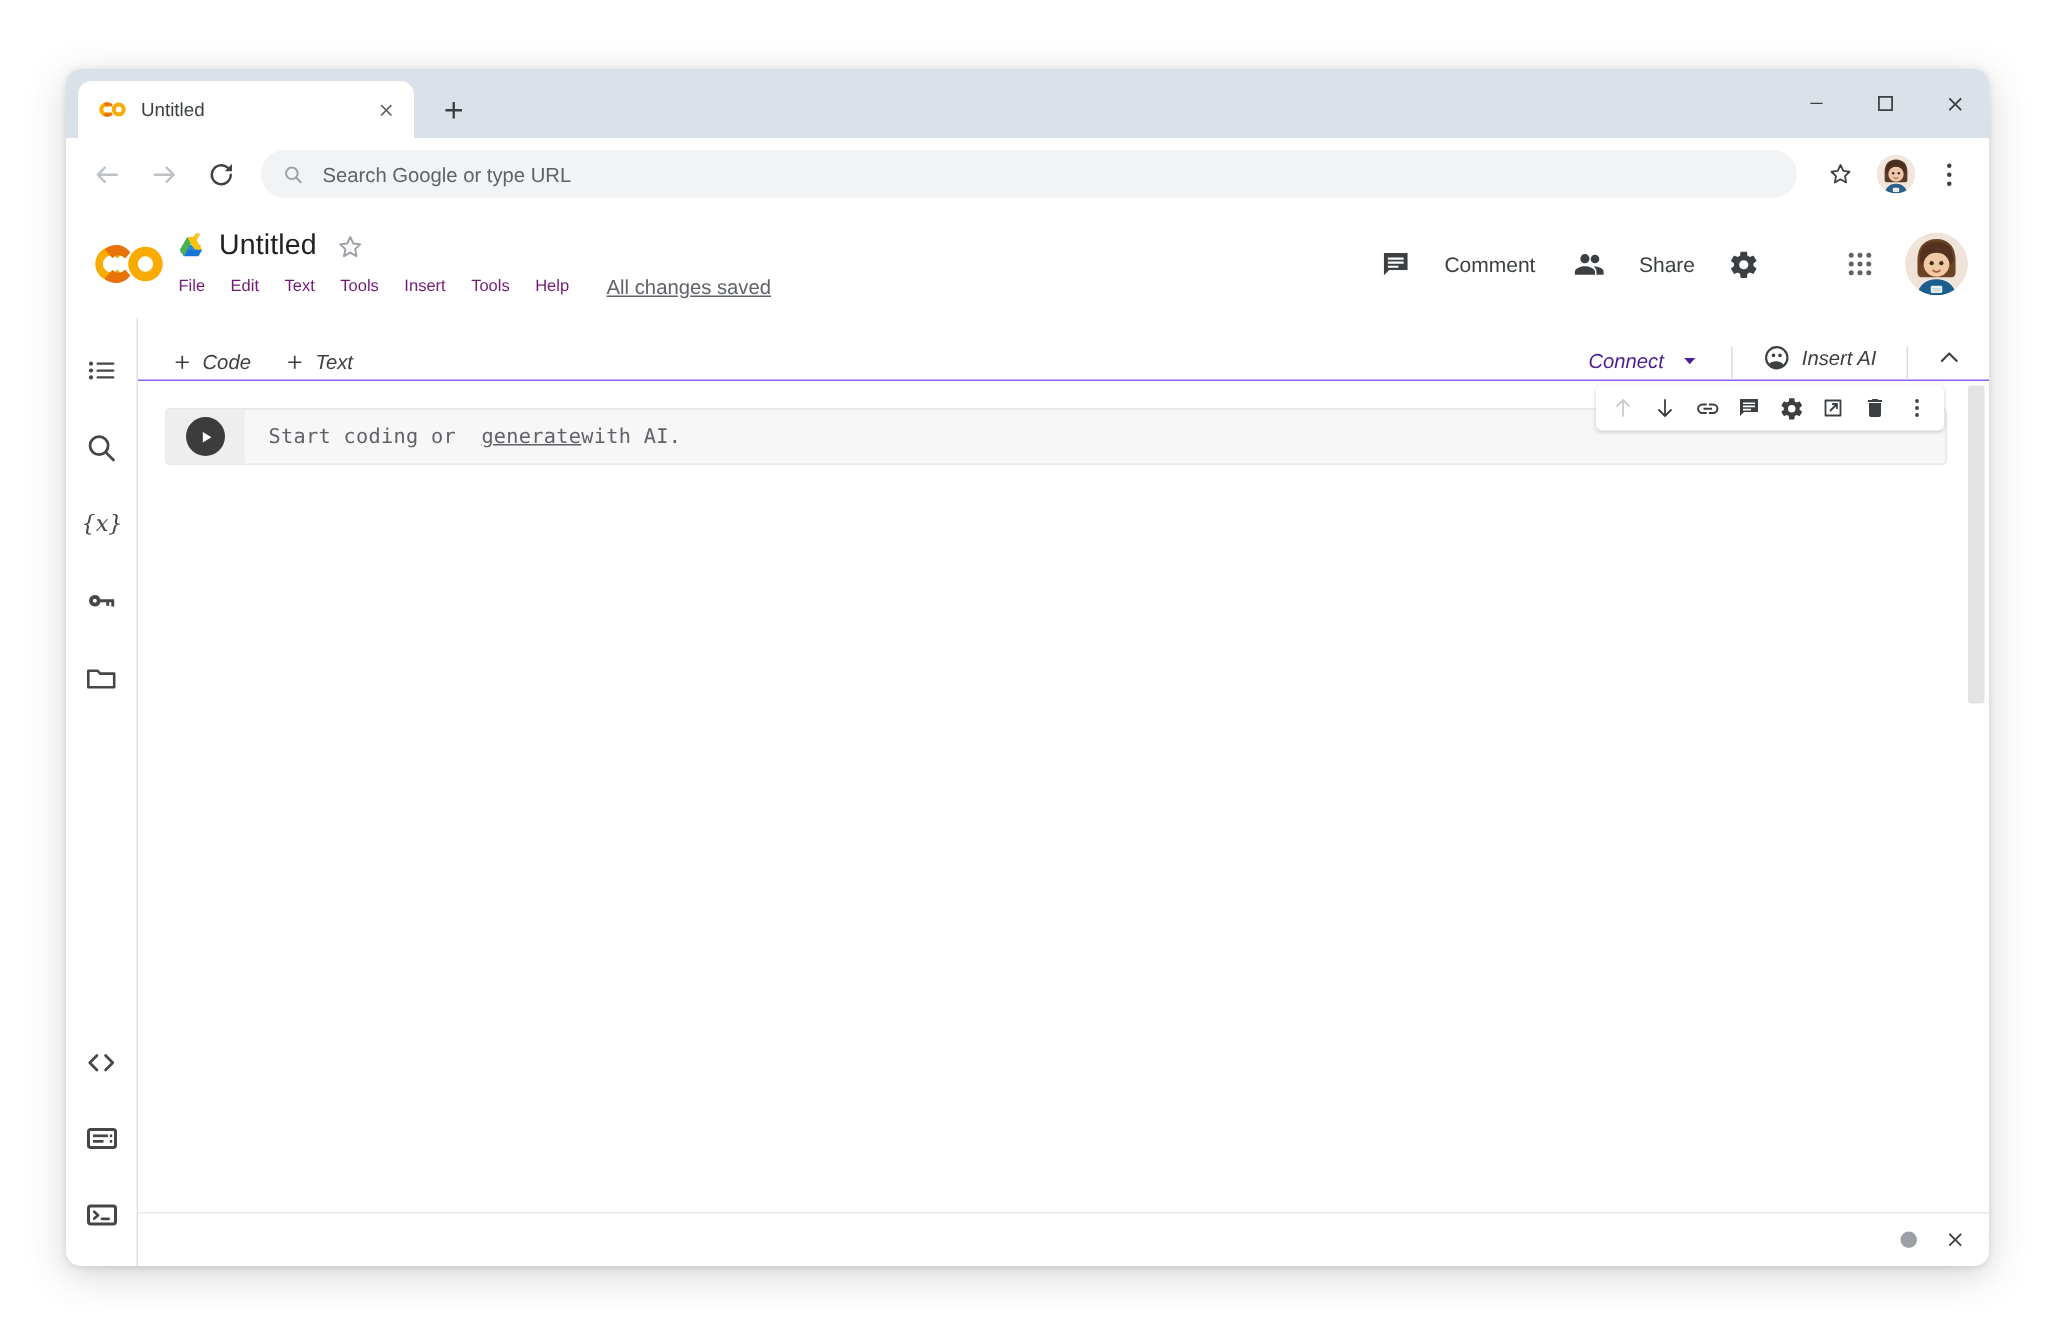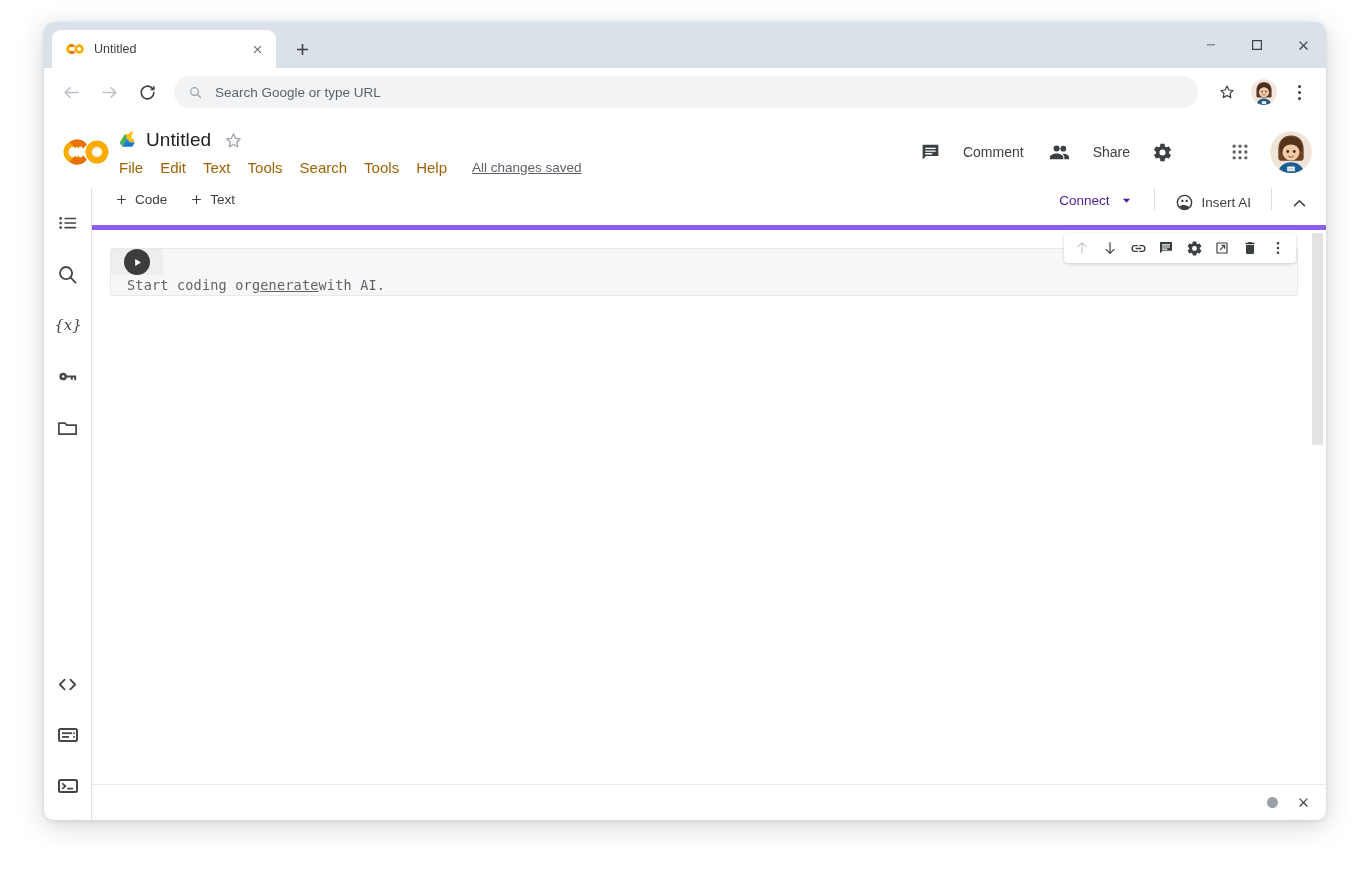--- a/index.html
+++ b/index.html
@@ -8,21 +8,21 @@
     margin: 0; padding: 0;
     width: 1370px; height: 880px;
     background: #ffffff;
     font-family: "Liberation Sans", sans-serif;
     overflow: hidden;
   }
 
   
   .browser-window {
     position: absolute;
-    left: 44px; top: 22px;
+    left: 44px; top: 46px;
     width: 1282px; height: 798px;
     background: #ffffff;
     border-radius: 10px;
     box-shadow: 0 6px 26px rgba(60,64,67,0.22), 0 1px 4px rgba(60,64,67,0.14);
     overflow: hidden;
     display: flex;
     flex-direction: column;
   }
 
   .tabstrip {
@@ -145,21 +145,21 @@
     padding: 0 14px 0 18px;
     flex: 0 0 auto;
   }
   .colab-logo { width: 48px; height: 48px; flex: 0 0 auto; margin-right: 8px; }
   .title-block { display: flex; flex-direction: column; justify-content: center; gap: 2px; }
   .title-row { display: flex; align-items: center; gap: 9px; height: 28px; }
   .drive-icon { width: 19px; height: 19px; display:block; }
   .doc-title { font-size: 19px; color: #202124; letter-spacing: 0.1px; }
   .star-icon { width: 19px; height: 19px; color: #9aa0a6; display:block; margin-left: 4px;}
   .menu-row { display: flex; align-items: center; gap: 17px; height: 22px; padding-left: 1px; }
-  .menu-item { font-size: 15px; color: #a16207; white-space: nowrap; }
+  .menu-item { font-size: 11px; color: #701a75; white-space: nowrap; }
   .saved-note {
     font-size: 13.5px; color: #5f6368;
     text-decoration: underline;
     margin-left: 8px; white-space: nowrap;
   }
   .header-spacer { flex: 1 1 auto; }
   .header-actions { display: flex; align-items: center; gap: 0; }
   .hdr-btn {
     display: flex; align-items: center; gap: 22px;
     height: 36px; padding: 0 12px;
@@ -192,24 +192,25 @@
     margin-bottom: 17px;
     display: flex; align-items: center; justify-content: center;
     color: #444746;
   }
   .sb-spacer { flex: 1 1 auto; }
 
   .notebook-col { flex: 1 1 auto; display: flex; flex-direction: column; min-width: 0; }
 
   .nb-toolbar {
     height: 42px;
-    border-bottom: 5px solid #8b5cf6;
-    display: flex; align-items: flex-start;
+    border-bottom: 1px solid #8b5cf6;
+    display: flex; align-items: flex-end;
     padding: 0 12px 0 14px;
     flex: 0 0 auto;
+    font-style: italic;
   }
   .nb-add {
     display: flex; align-items: center; gap: 6px;
     font-size: 13.5px; color: #3c4043;
     padding: 4px 8px; border-radius: 4px;
     margin-right: 6px;
   }
   .nb-spacer { flex: 1 1 auto; }
   .connect-btn {
     display: flex; align-items: center; gap: 12px;
@@ -230,28 +231,27 @@
 
   .nb-scroll {
     flex: 1 1 auto;
     position: relative;
     overflow: hidden;
     background: #ffffff;
   }
   .cell-wrap { position: relative; padding: 18px 28px 0 18px; }
 
   .cell {
-    height: 48px;
+    height: 38px;
     background: #f7f7f7;
     border: 1px solid #e8e8e8;
     border-radius: 3px;
     display: flex;
     align-items: stretch;
     overflow: hidden;
-    flex-direction: column;
   }
   .cell-gutter {
     width: 52px;
     background: #eeeeee;
     display: flex; align-items: center; justify-content: center;
     flex: 0 0 auto;
   }
   .run-btn {
     width: 26px; height: 26px; border-radius: 50%;
     background: #3c3c3c;
@@ -259,21 +259,21 @@
   }
   .cell-body {
     flex: 1 1 auto;
     display: flex; align-items: center;
     padding-left: 16px;
     font-family: "DejaVu Sans Mono", "Liberation Mono", monospace;
     font-size: 13.5px;
     color: #5f6368;
     letter-spacing: 0.2px;
   }
-  .cell-body .u { text-decoration: underline; }
+  .cell-body .u { text-decoration: underline; margin-left: 17px; }
 
   .cell-toolbar {
     position: absolute;
     right: 30px; top: 3px;
     height: 30px;
     background: #ffffff;
     border-radius: 4px;
     box-shadow: 0 1px 3px rgba(60,64,67,0.25);
     display: flex; align-items: center;
     padding: 0 5px; gap: 2px;
@@ -431,21 +431,21 @@
           <span class="doc-title">Untitled</span>
           <svg class="star-icon" viewBox="0 0 24 24">
             <path fill="none" stroke="currentColor" stroke-width="1.6" stroke-linejoin="round" d="m12 3.8 2.6 5.5 5.8.7-4.3 4 1.2 5.9L12 17l-5.3 2.9 1.2-5.9-4.3-4 5.8-.7z"></path>
           </svg>
         </div>
         <div class="menu-row">
           <span class="menu-item">File</span>
           <span class="menu-item">Edit</span>
           <span class="menu-item">Text</span>
           <span class="menu-item">Tools</span>
-          <span class="menu-item">Search</span>
+          <span class="menu-item">Insert</span>
           <span class="menu-item">Tools</span>
           <span class="menu-item">Help</span>
           <span class="saved-note">All changes saved</span>
         </div>
       </div>
 
       <div class="header-spacer"></div>
 
       <div class="header-actions">
         <div class="hdr-btn">

